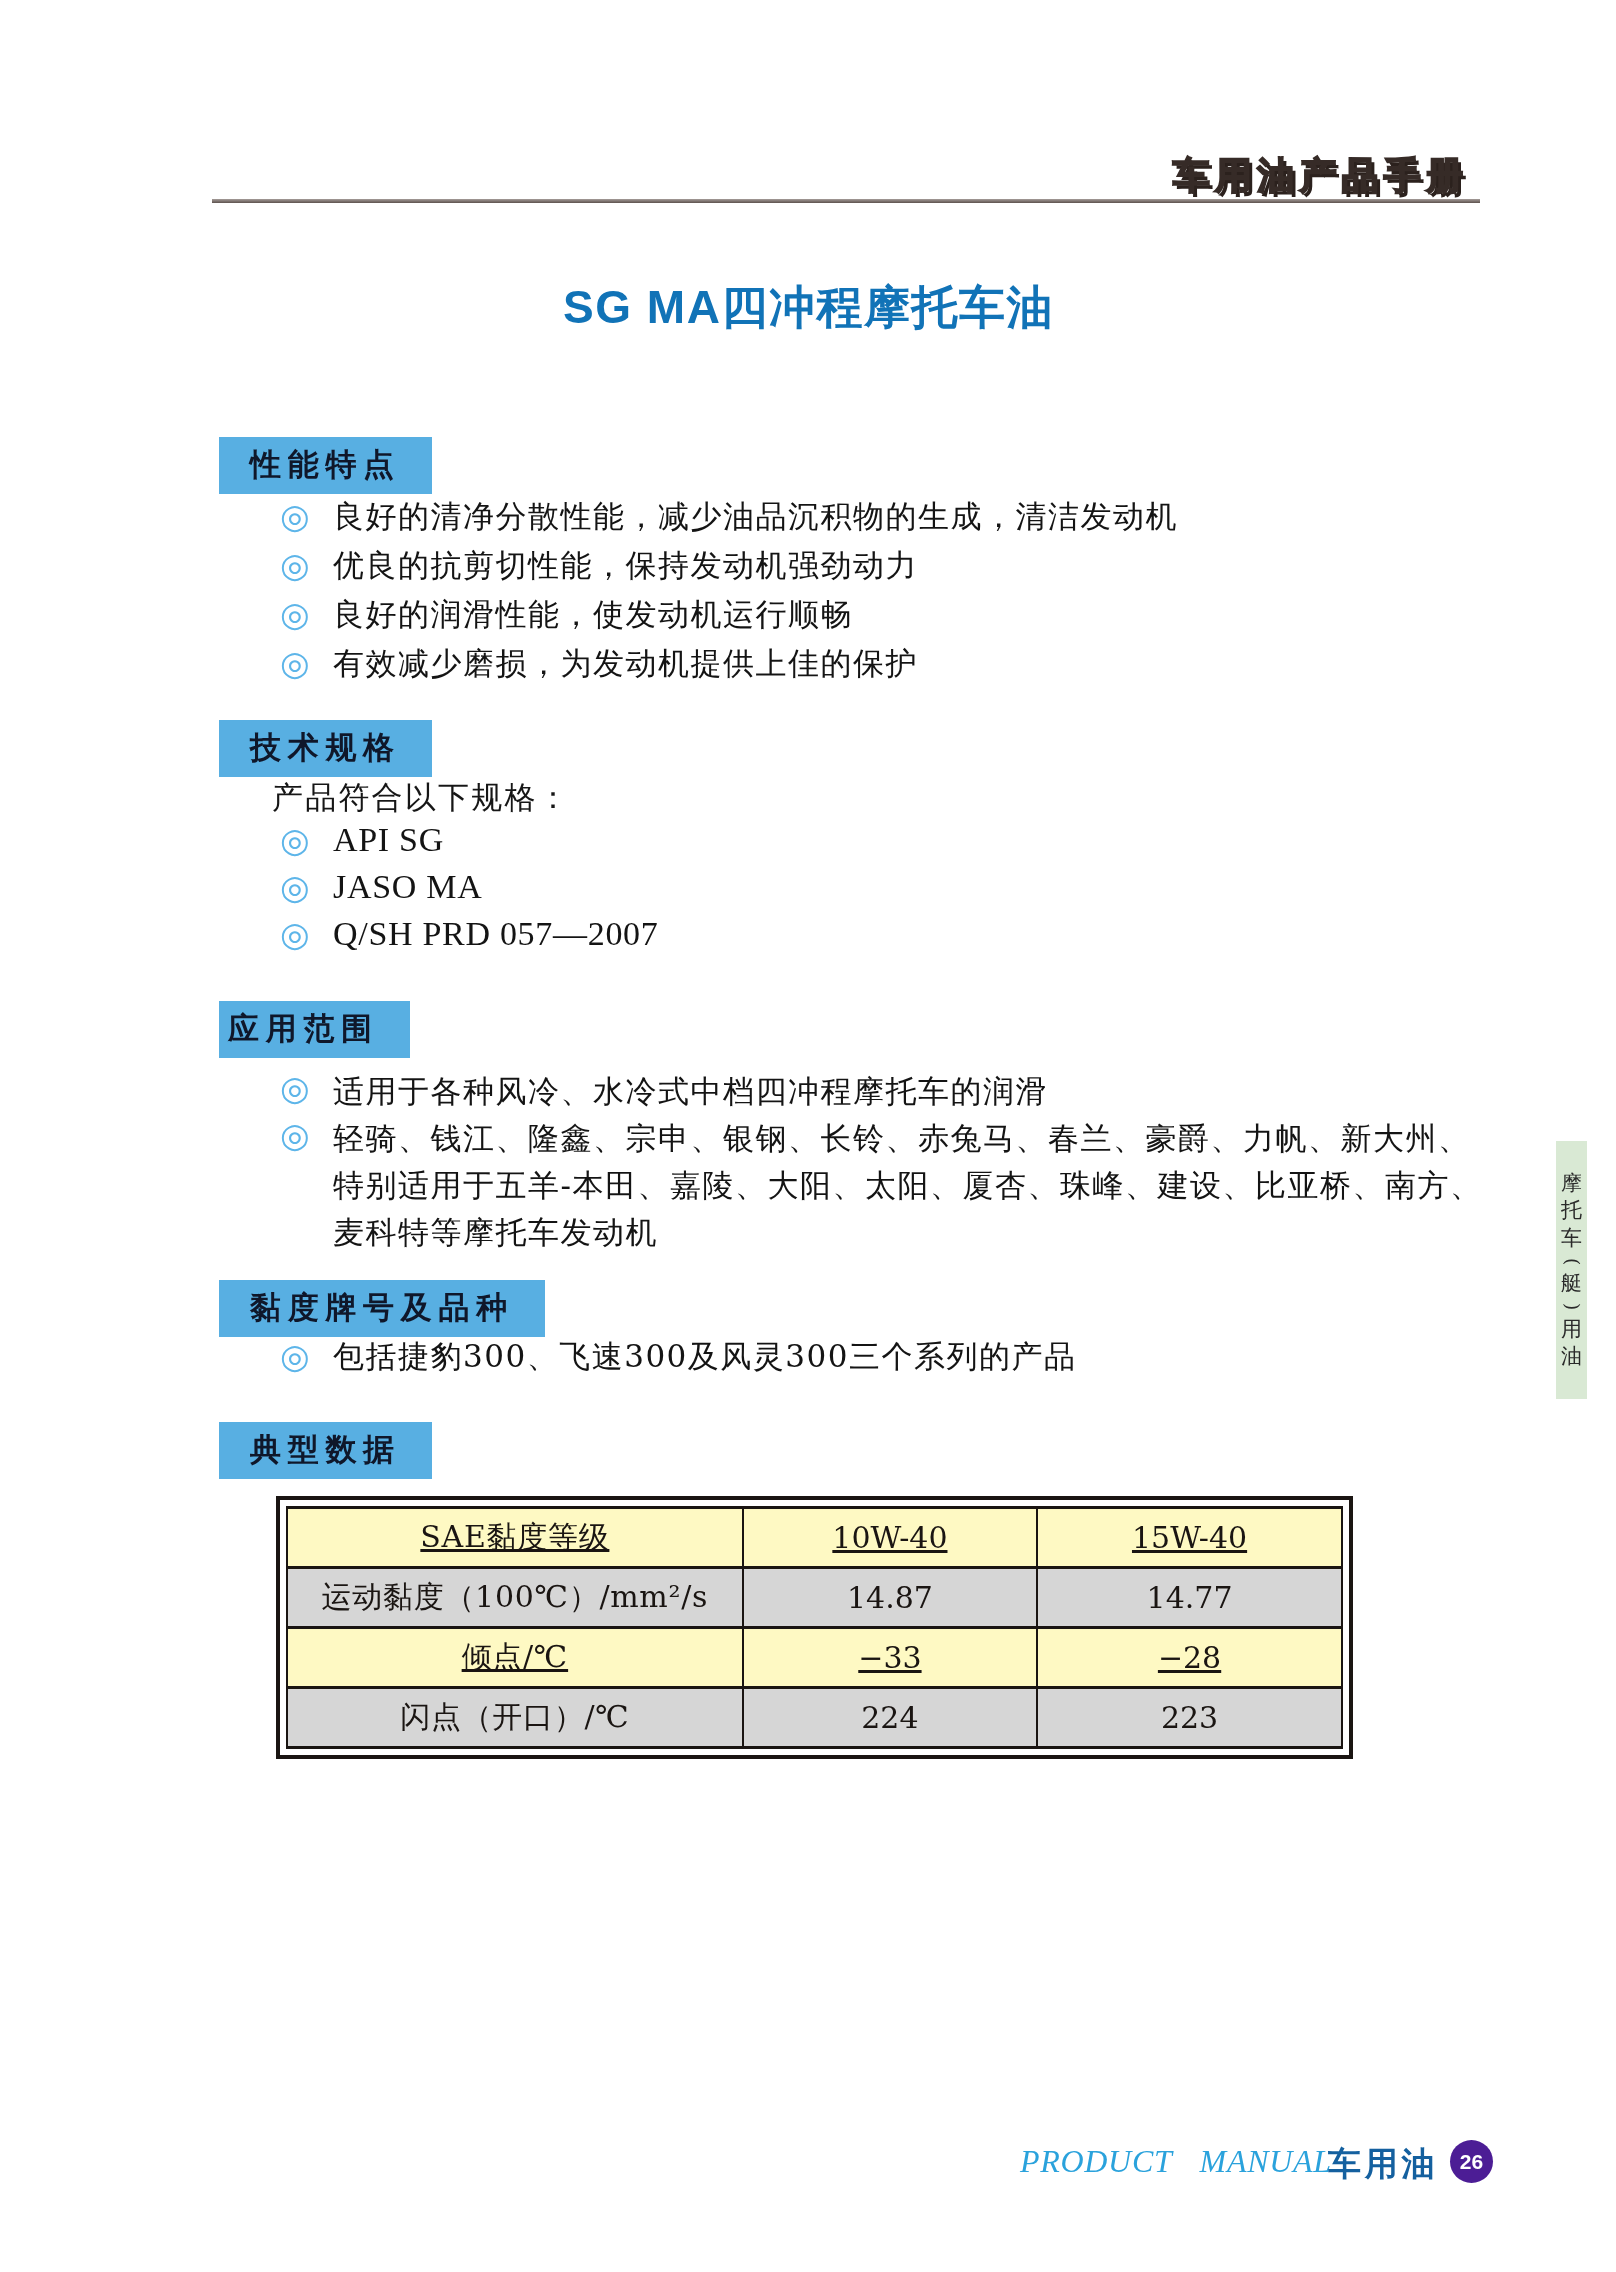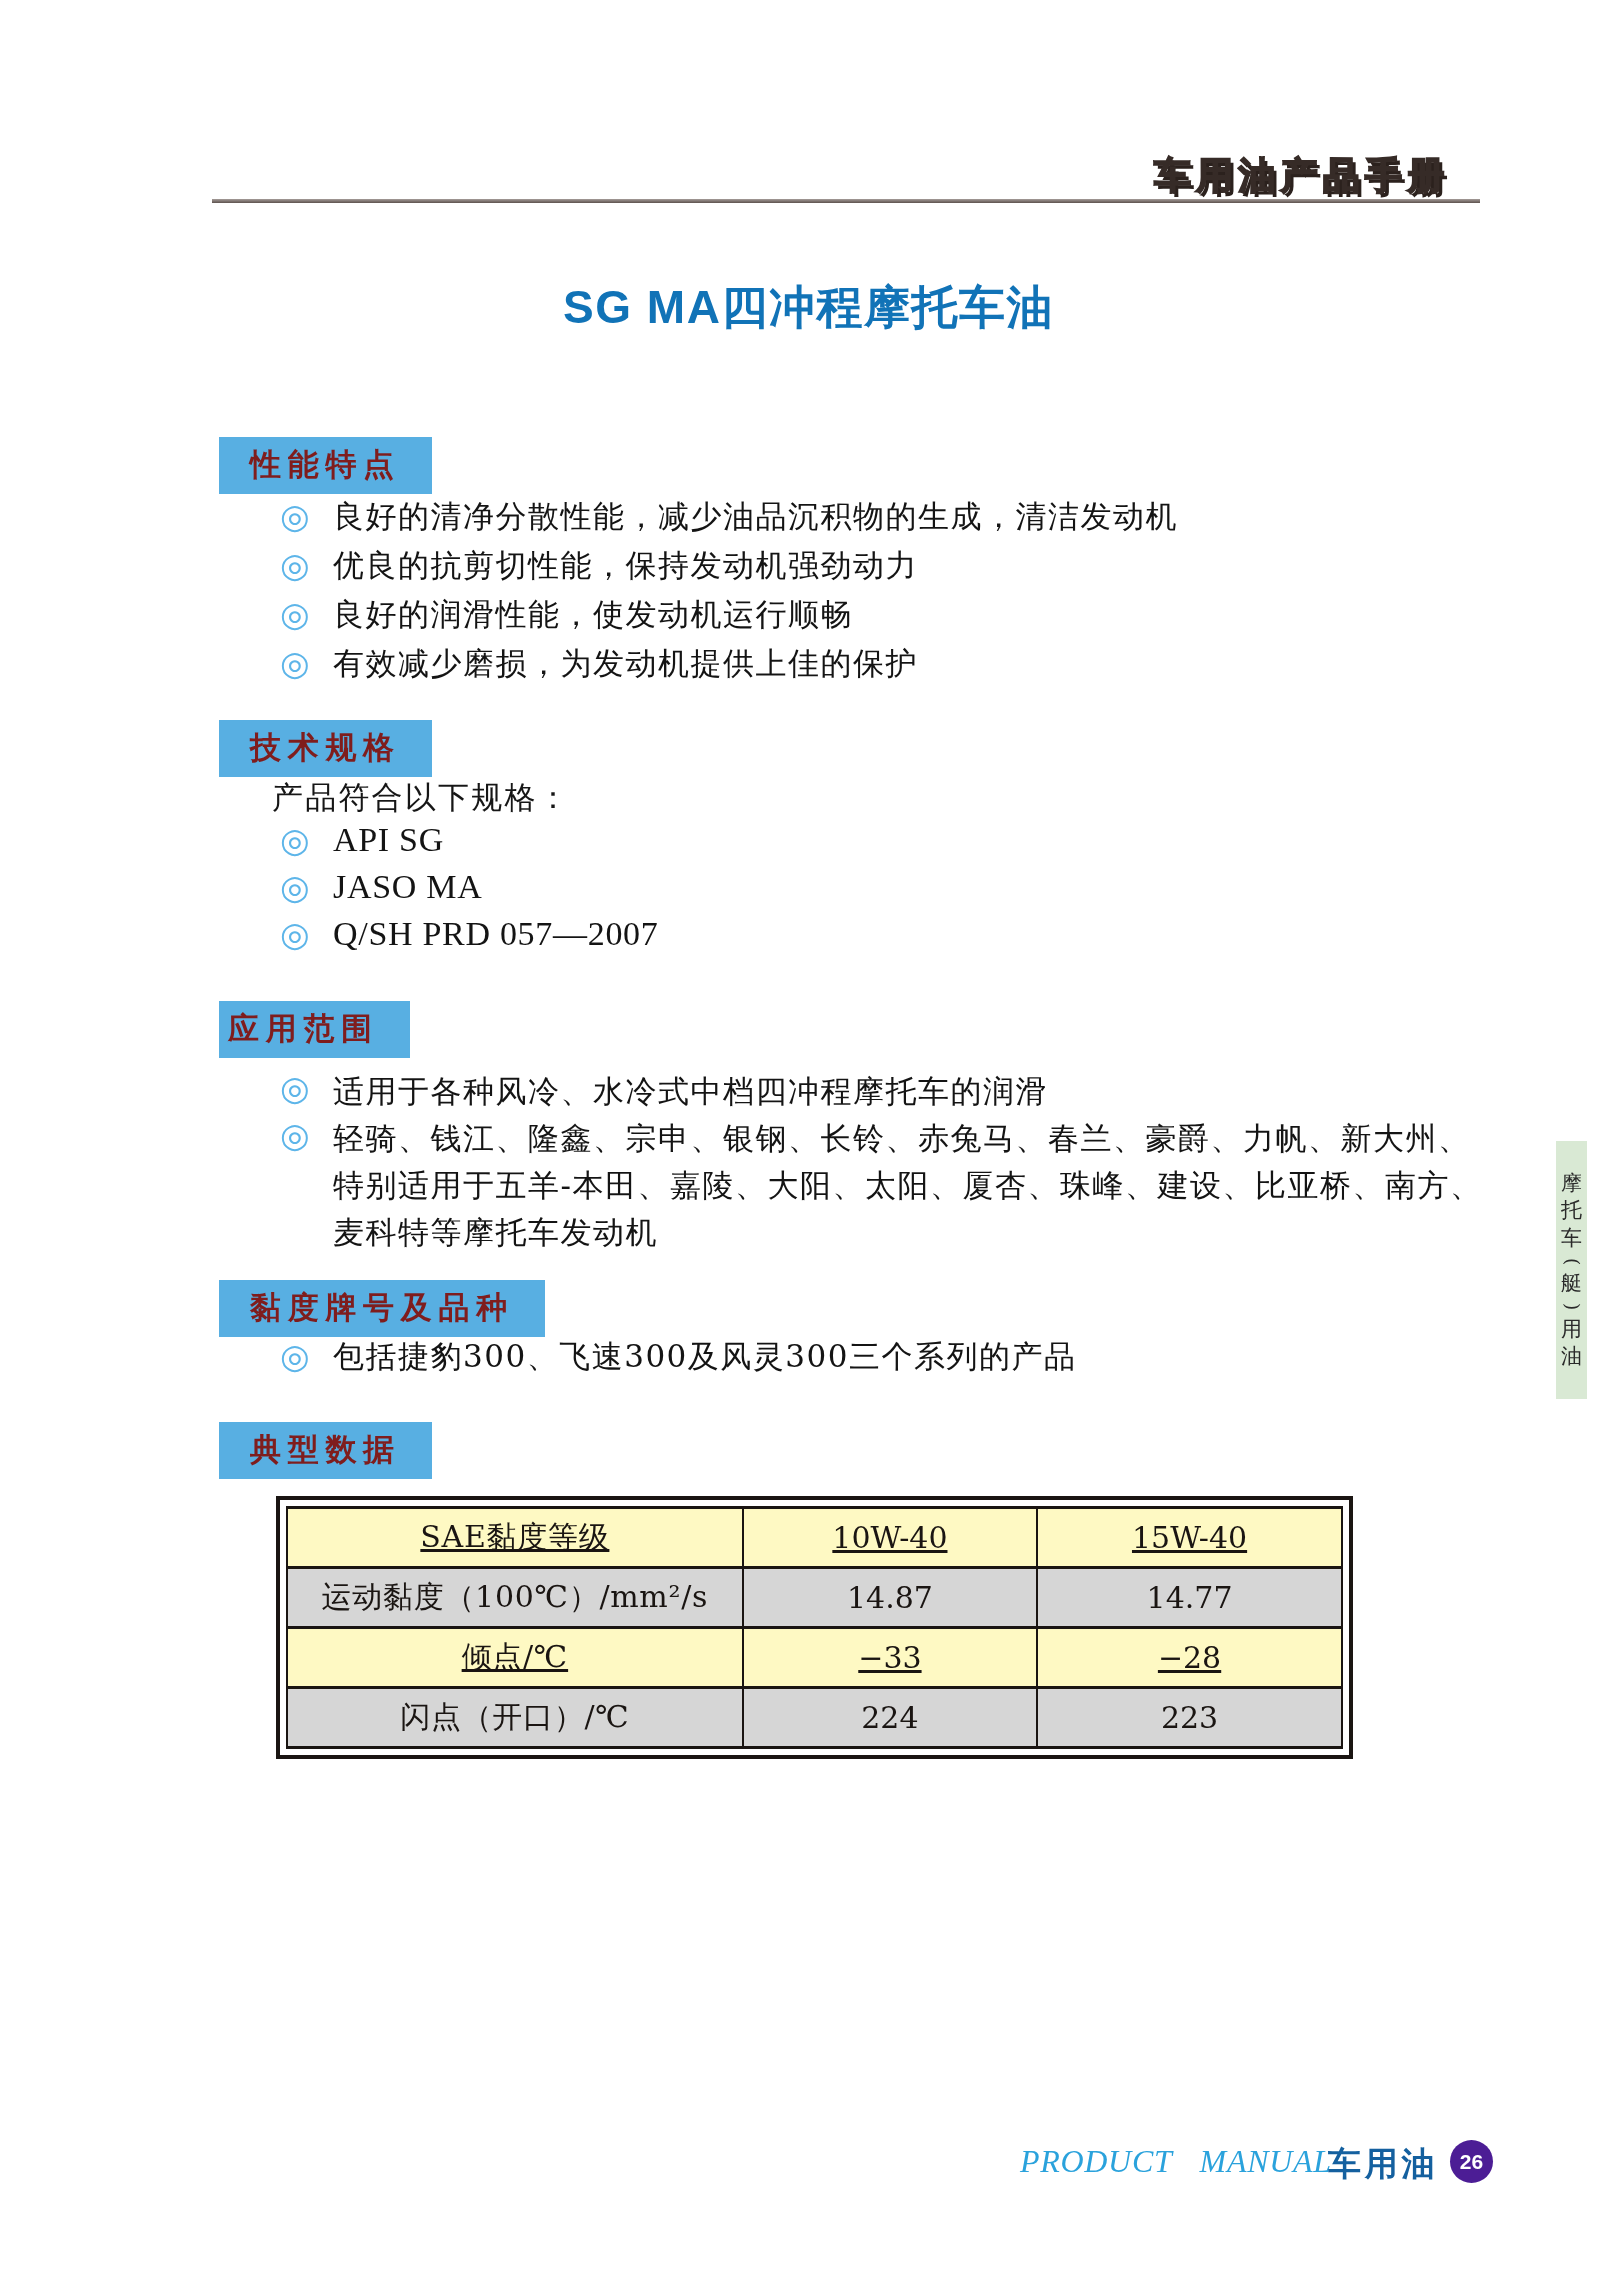--- a/index.html
+++ b/index.html
@@ -4,42 +4,42 @@
 <style>
   html,body { margin:0; padding:0; background:#ffffff; }
   .page {
     position:relative; width:1617px; height:2273px; background:#ffffff;
     overflow:hidden;
     font-family:"DejaVu Serif","Liberation Serif",serif; color:#161616;
   }
 
   
   .header-title {
-    position:absolute; top:151px; left:1154px; width:333px; text-align:left;
+    position:absolute; top:151px; left:1154px; width:333px; text-align:center;
     font-family:"Liberation Sans","DejaVu Sans",sans-serif; font-weight:bold;
     font-size:37px; letter-spacing:5.2px; color:#0369a1;
     -webkit-text-stroke:1.9px #362b27;
     text-shadow:3.7px 3.7px 0 #2b211d;
     white-space:nowrap;
   }
   .header-rule {
     position:absolute; left:212px; top:199px; width:1268px; height:3.7px;
     background:linear-gradient(to bottom,#a59c99,#5d524e);
   }
 
   
   .main-title {
     position:absolute; top:277px; left:0; width:1617px; text-align:center;
     font-family:"Liberation Sans","DejaVu Sans",sans-serif; font-weight:bold;
     font-size:46px; color:#1173b7; letter-spacing:1.5px; white-space:nowrap;
   }
 
   
   .sec-box {
-    position:absolute; left:219px; background:#58afe2; color:#7f1d1d;
+    position:absolute; left:219px; background:#58afe2; color:#0f172a;
     font-family:"Liberation Sans","DejaVu Sans",sans-serif; font-weight:bold;
     font-size:31px; letter-spacing:6.7px; padding:6.7px 31px 8.1px 31px;
     white-space:nowrap;
   }
   .sec-feat { top:437px; }  .sec-spec { top:720px; }  .sec-app { top:1001px;padding-left:9px; }
   .sec-visc { top:1280px; } .sec-typ { top:1422px; }
 
   
   .blist { position:absolute; left:280px; }
   .blist-feat { top:496px; }

